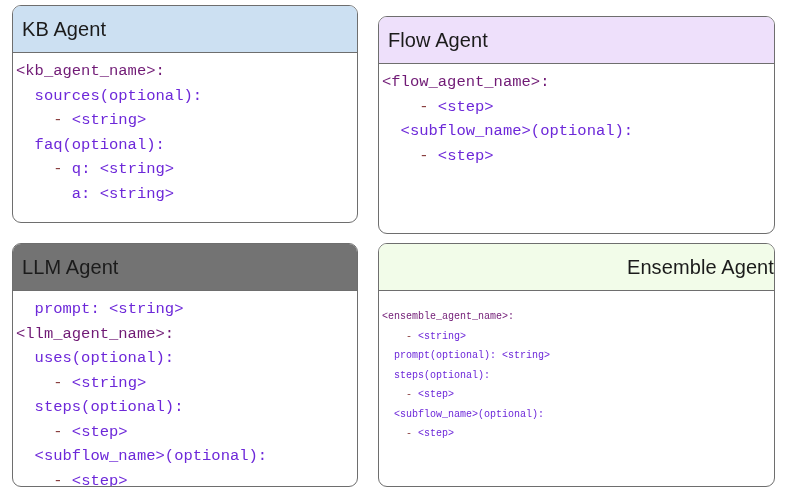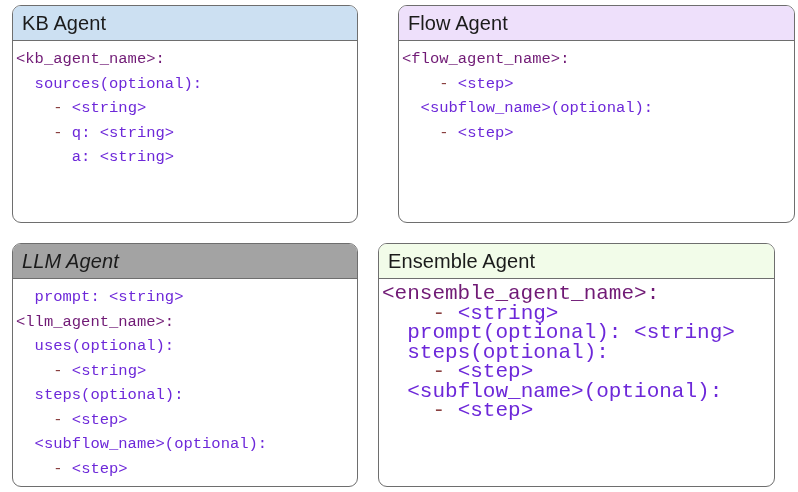--- a/index.html
+++ b/index.html
@@ -26,21 +26,21 @@
     position: absolute;
     box-sizing: border-box;
     border: 1.6px solid #6e6e6e;
     border-radius: 9px;
     background: #ffffff;
     overflow: hidden;
   }
 
   .panel-header {
     box-sizing: border-box;
-    height: 35px;
+    height: 47px;
     border-bottom: 1.4px solid #6e6e6e;
     display: flex;
     align-items: center;
     padding-left: 9px;
   }
 
   .panel-title {
     font-family: "Liberation Sans", sans-serif;
     font-size: 20px;
     line-height: 20px;
@@ -50,22 +50,22 @@
   }
 
   .panel-body {
     box-sizing: border-box;
     padding: 6px 0 0 3px;
     font-family: "Liberation Mono", "DejaVu Sans Mono", monospace;
     font-size: 15.5px;
   }
 
   .panel-body.tight {
-    padding-top: 5px;
-    font-size: 21px;
+    padding-top: 16px;
+    font-size: 10px;
   }
 
   .code-line {
     white-space: pre;
     line-height: 24.5px;
     height: 24.5px;
   }
 
   .tight .code-line {
     line-height: 19.5px;
@@ -73,72 +73,73 @@
   }
 
   
   .tok-plain  { color: #701a75; }
   .tok-key    { color: #6d28d9; }
   .tok-dash   { color: #8a4040; }
   .tok-val    { color: #6d28d9; }
 
   
   #panel-kb       { left: 12px;  top: 5px;   width: 346px; height: 218px; }
-  #panel-flow     { left: 378px; top: 5px;   width: 397px; height: 218px; margin-left: 20px; }
+  #panel-flow     { left: 378px; top: 16px;   width: 397px; height: 218px; }
   #panel-llm      { left: 12px;  top: 243px; width: 346px; height: 244px; }
   #panel-ensemble { left: 378px; top: 243px; width: 397px; height: 244px; }
 </style>
 </head>
 <body>
 
 <div class="canvas">
 
   <div class="panel" id="panel-kb">
     <div class="panel-header" style="background: rgb(204, 224, 242);">
       <span class="panel-title">KB Agent</span>
     </div>
     <div class="panel-body">
         <div class="code-line"><span class="tok-plain">&lt;kb_agent_name&gt;:</span></div>
         <div class="code-line"><span class="tok-plain">  </span><span class="tok-key">sources(optional):</span></div>
         <div class="code-line"><span class="tok-plain">    </span><span class="tok-dash">-</span><span class="tok-val"> &lt;string&gt;</span></div>
+        <div class="code-line"><span class="tok-plain">  </span><span class="tok-key">faq(optional):</span></div>
         <div class="code-line"><span class="tok-plain">    </span><span class="tok-dash">-</span><span class="tok-val"> q: &lt;string&gt;</span></div>
         <div class="code-line"><span class="tok-plain">      </span><span class="tok-val">a: &lt;string&gt;</span></div>
       </div>
   </div>
 
   <div class="panel" id="panel-flow">
     <div class="panel-header" style="background: rgb(238, 224, 251);">
       <span class="panel-title">Flow Agent</span>
     </div>
     <div class="panel-body">
         <div class="code-line"><span class="tok-plain">&lt;flow_agent_name&gt;:</span></div>
         <div class="code-line"><span class="tok-plain">    </span><span class="tok-dash">-</span><span class="tok-val"> &lt;step&gt;</span></div>
         <div class="code-line"><span class="tok-plain">  </span><span class="tok-key">&lt;subflow_name&gt;(optional):</span></div>
         <div class="code-line"><span class="tok-plain">    </span><span class="tok-dash">-</span><span class="tok-val"> &lt;step&gt;</span></div>
       </div>
   </div>
 
   <div class="panel" id="panel-llm">
-    <div class="panel-header" style="background: #a3a3a3; font-style: italic;">
+    <div class="panel-header" style="background: #737373;">
       <span class="panel-title">LLM Agent</span>
     </div>
     <div class="panel-body">
         <div class="code-line"><span class="tok-plain">  </span><span class="tok-key">prompt:</span><span class="tok-val"> &lt;string&gt;</span></div>
         <div class="code-line"><span class="tok-plain">&lt;llm_agent_name&gt;:</span></div>
         <div class="code-line"><span class="tok-plain">  </span><span class="tok-key">uses(optional):</span></div>
         <div class="code-line"><span class="tok-plain">    </span><span class="tok-dash">-</span><span class="tok-val"> &lt;string&gt;</span></div>
         <div class="code-line"><span class="tok-plain">  </span><span class="tok-key">steps(optional):</span></div>
         <div class="code-line"><span class="tok-plain">    </span><span class="tok-dash">-</span><span class="tok-val"> &lt;step&gt;</span></div>
         <div class="code-line"><span class="tok-plain">  </span><span class="tok-key">&lt;subflow_name&gt;(optional):</span></div>
         <div class="code-line"><span class="tok-plain">    </span><span class="tok-dash">-</span><span class="tok-val"> &lt;step&gt;</span></div>
       </div>
   </div>
 
   <div class="panel" id="panel-ensemble">
-    <div class="panel-header" style="background: rgb(242, 252, 233);">
+    <div class="panel-header" style="background: rgb(242, 252, 233); justify-content: flex-end;">
       <span class="panel-title">Ensemble Agent</span>
     </div>
     <div class="panel-body tight">
         <div class="code-line"><span class="tok-plain">&lt;ensemble_agent_name&gt;:</span></div>
         <div class="code-line"><span class="tok-plain">    </span><span class="tok-dash">-</span><span class="tok-val"> &lt;string&gt;</span></div>
         <div class="code-line"><span class="tok-plain">  </span><span class="tok-key">prompt(optional):</span><span class="tok-val"> &lt;string&gt;</span></div>
         <div class="code-line"><span class="tok-plain">  </span><span class="tok-key">steps(optional):</span></div>
         <div class="code-line"><span class="tok-plain">    </span><span class="tok-dash">-</span><span class="tok-val"> &lt;step&gt;</span></div>
         <div class="code-line"><span class="tok-plain">  </span><span class="tok-key">&lt;subflow_name&gt;(optional):</span></div>
         <div class="code-line"><span class="tok-plain">    </span><span class="tok-dash">-</span><span class="tok-val"> &lt;step&gt;</span></div>

